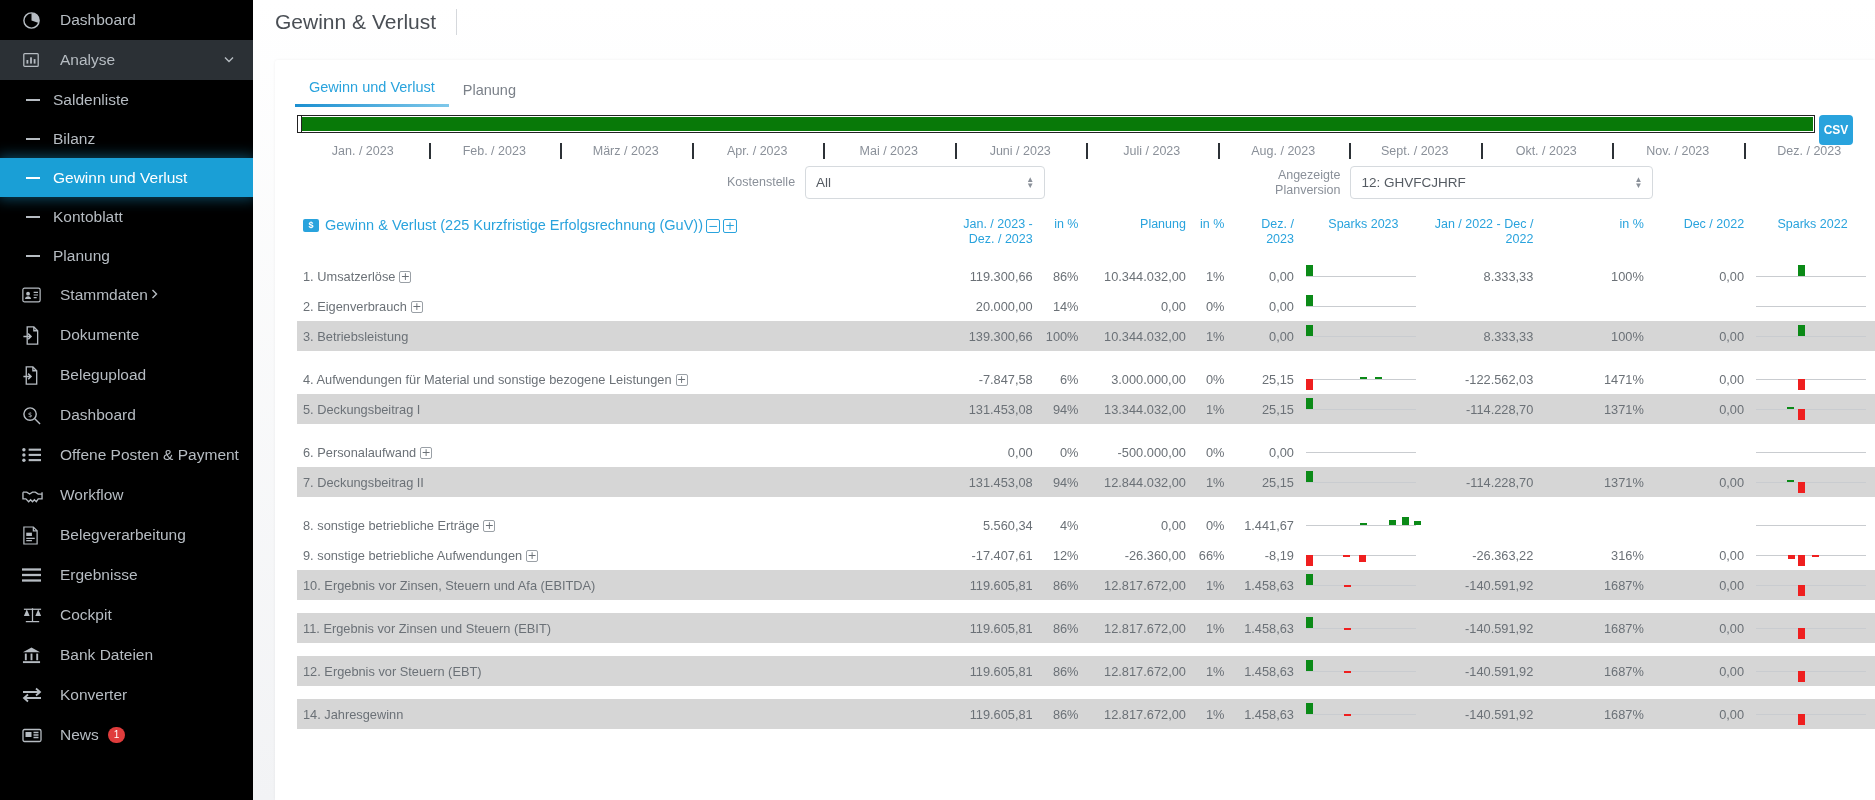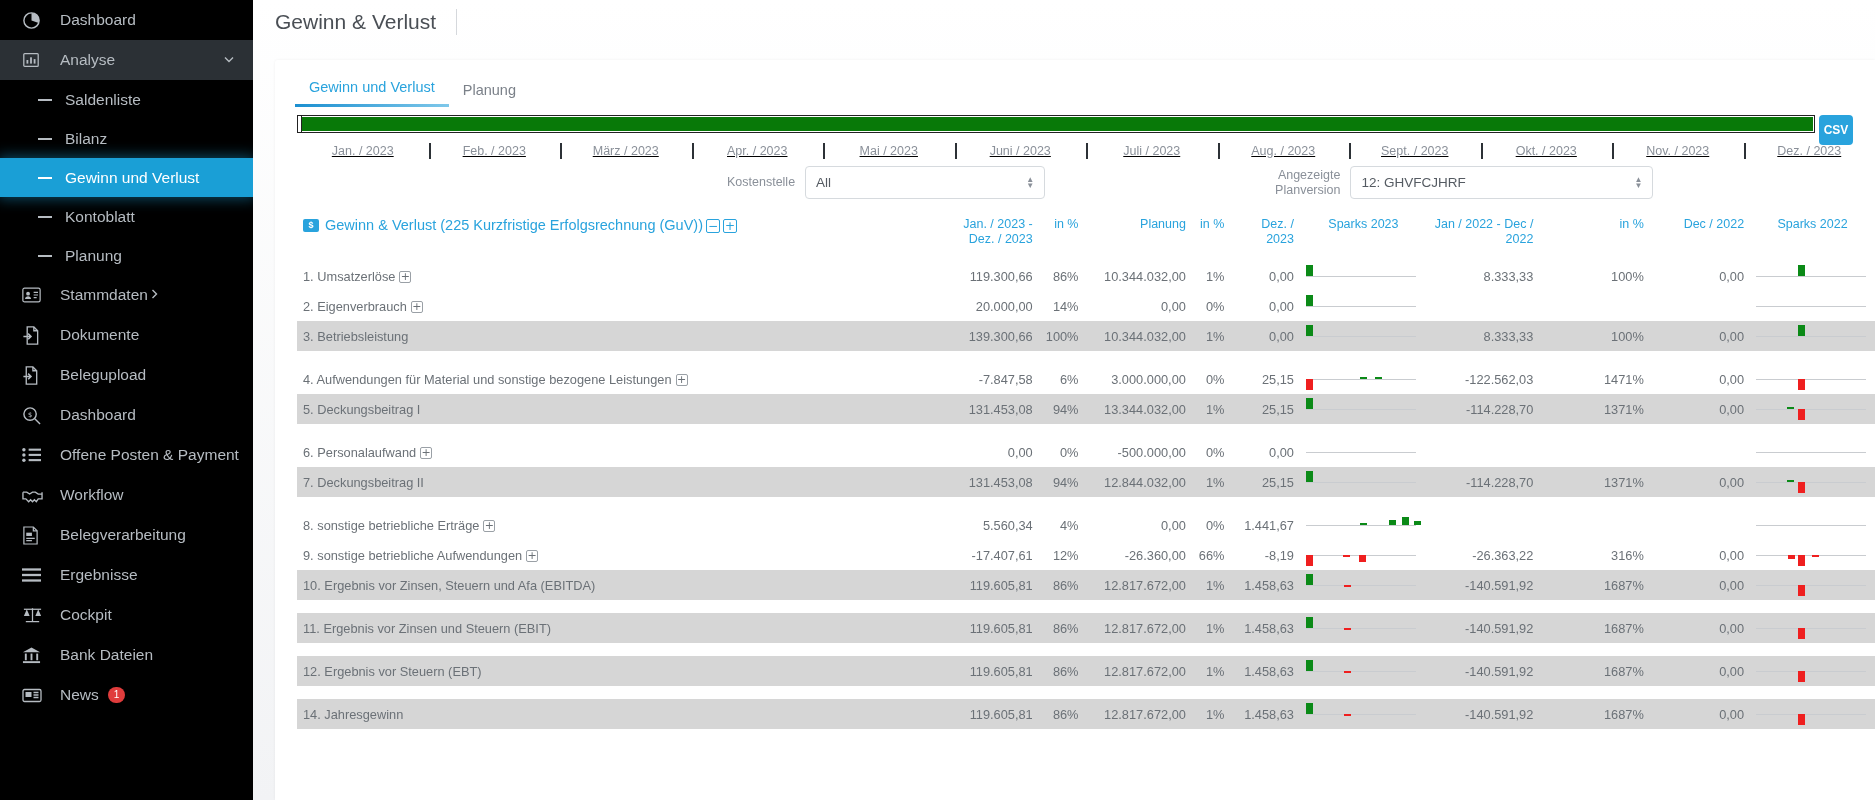--- a/index.html
+++ b/index.html
@@ -36,21 +36,21 @@
     color: #b6bcc2;
   }
   .side-item .ico svg { display:block; }
   .side-item.expanded {
     background: #2b3035;
   }
   .side-item.expanded .chev { margin-left: auto; margin-right: 18px; }
   .side-sub {
     display: flex; align-items: center;
     height: 39px;
-    padding-left: 38px;
+    padding-left: 26px;
     font-size: 15.5px;
     color: #b6bcc2;
     white-space: nowrap;
     cursor: pointer;
   }
   .side-sub .dash {
     width: 14px; height: 2px; background: #b6bcc2;
     margin-right: 13px; min-width: 14px;
   }
   .side-sub.active {
@@ -113,21 +113,21 @@
   }
   .slider-fill {
     position: absolute; left: 4px; top: 1px; bottom: 1px; right: 1px;
     background: #087908;
   }
   .slider-handle-l {
     position: absolute; left: 0; top: 0; bottom: 0; width: 4px; background: #fff;
     border-right: 1px solid #222; cursor: ew-resize;
   }
   .months {
-    display: flex; margin-top: 9px; padding: 0 0 0 22px; text-decoration: underline;
+    display: flex; margin-top: 9px; padding: 0 0 0 22px;
   }
   .month {
     flex: 1; text-align: center; font-size: 12.5px; color: #8a9099;
     position: relative; line-height: 18px;
   }
   .month + .month:before {
     content: ""; position: absolute; left: 0; top: 1px; bottom: 1px;
     width: 2px; background: #2c3136;
   }
 
@@ -378,20 +378,29 @@
         <span class="ico">
           <svg width="19" height="18" viewBox="0 0 20 18" fill="none" stroke="currentColor" stroke-width="1.3">
             <path d="M1 6 L10 1 L19 6z" fill="currentColor" stroke="none"></path>
             <rect x="3" y="7.5" width="2" height="7" fill="currentColor" stroke="none"></rect>
             <rect x="9" y="7.5" width="2" height="7" fill="currentColor" stroke="none"></rect>
             <rect x="15" y="7.5" width="2" height="7" fill="currentColor" stroke="none"></rect>
             <rect x="1" y="15.5" width="18" height="2" fill="currentColor" stroke="none"></rect>
           </svg>
         </span>
         <span>Bank Dateien</span>
+      </div>
+      <div class="side-item">
+        <span class="ico">
+          <svg width="20" height="16" viewBox="0 0 20 16" fill="none" stroke="currentColor" stroke-width="1.8">
+            <path d="M1 5h17M14 1.5 18 5 14 8.5"></path>
+            <path d="M19 11H2M6 7.5 2 11l4 3.5"></path>
+          </svg>
+        </span>
+        <span>Konverter</span>
       </div>
       <div class="side-item">
         <span class="ico">
           <svg width="20" height="15" viewBox="0 0 20 15" fill="none" stroke="currentColor" stroke-width="1.3">
             <rect x="1" y="1.5" width="18" height="12" rx="1.5"></rect>
             <rect x="3.5" y="4" width="6" height="5" fill="currentColor" stroke="none"></rect>
             <path d="M11.5 4.5h5M11.5 7h5M11.5 9.5h5"></path>
           </svg>
         </span>
         <span>News</span>

